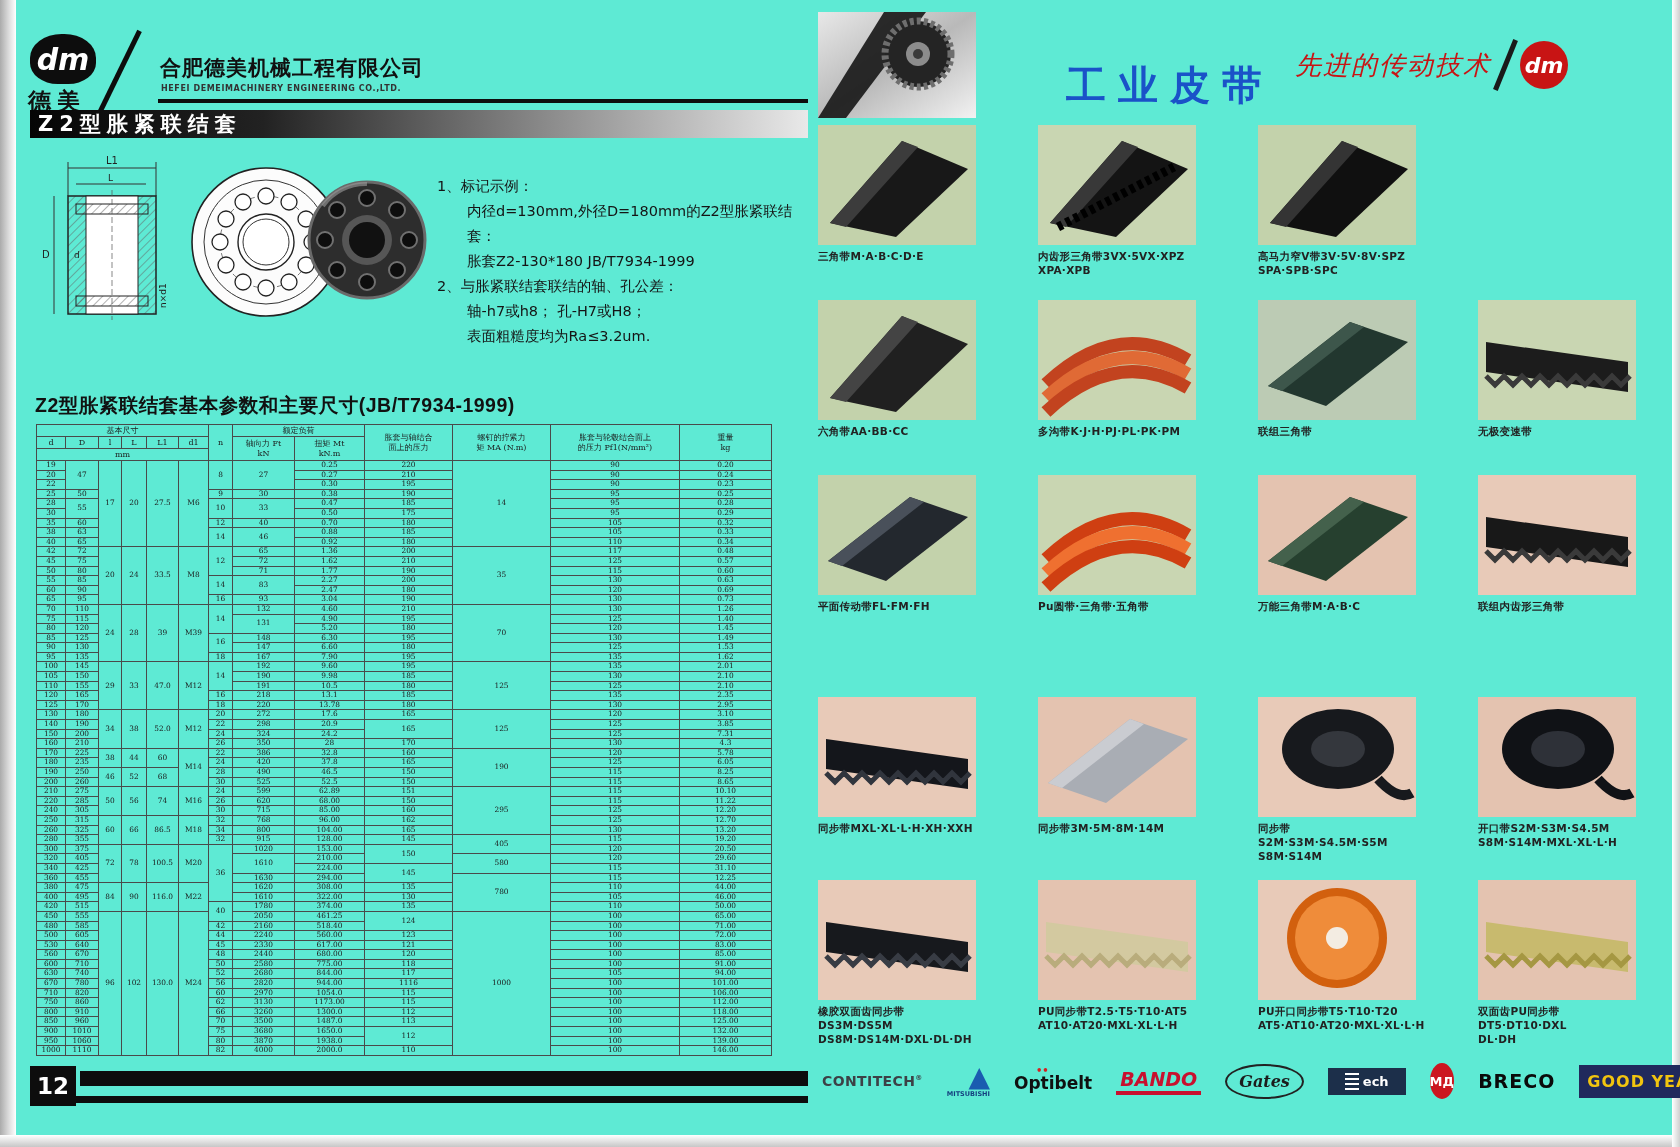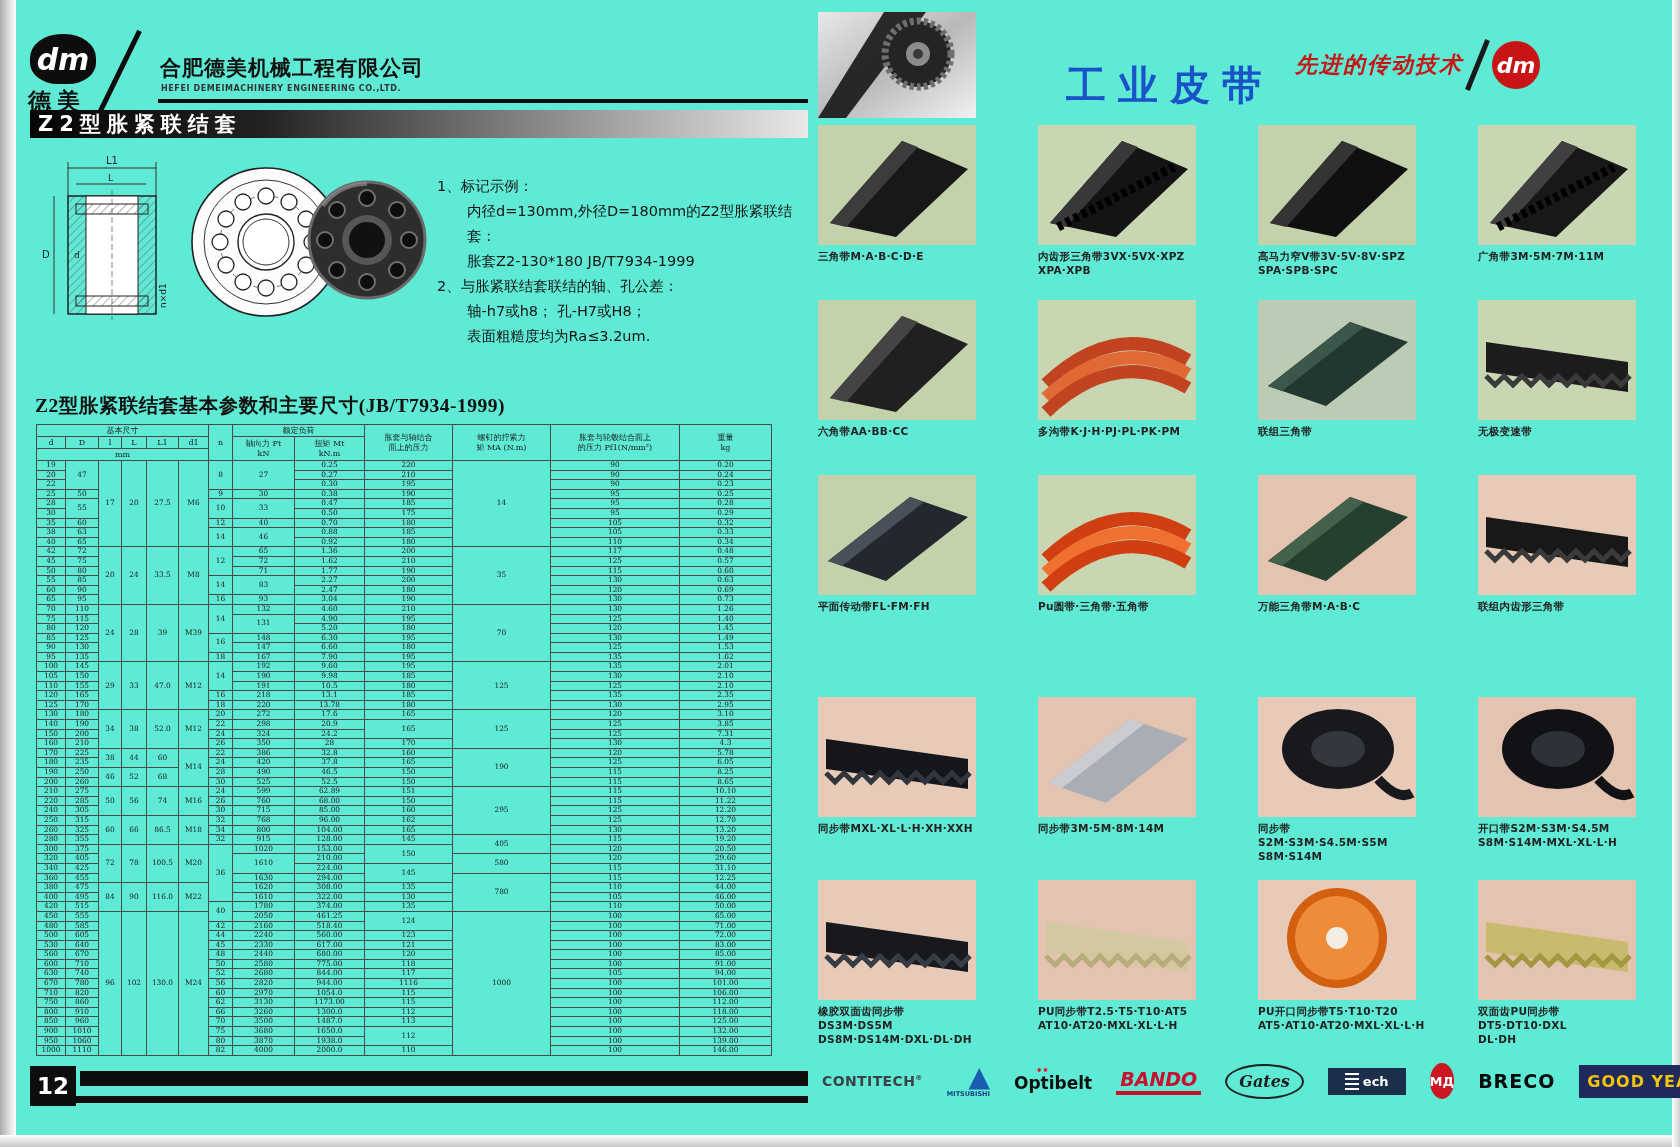--- a/index.html
+++ b/index.html
@@ -21,39 +21,39 @@
         transform:rotate(26deg);}
   .company-cn{position:absolute;left:160px;top:54px;font-size:21px;font-weight:bold;letter-spacing:1px;}
   .company-en{position:absolute;left:161px;top:84px;font-size:8px;font-weight:bold;color:#333;letter-spacing:.6px;}
   .brand-rule{position:absolute;left:158px;top:99px;width:650px;height:4px;background:#0d0d0d;}
   .section-bar{position:absolute;left:30px;top:110px;width:778px;height:28px;
         background:linear-gradient(90deg,#050505 0%,#222 30%,#8f8f8f 68%,#e9e9e9 100%);
         color:#fff;font-size:21px;font-weight:bold;letter-spacing:6px;line-height:28px;padding-left:8px;box-sizing:border-box;}
   .notes{position:absolute;left:437px;top:174px;width:372px;font-size:14.5px;line-height:25px;color:#151515;}
   .note-line.indent{padding-left:30px;}
   .table-title{position:absolute;left:35px;top:392px;font-size:19.5px;font-weight:bold;
-        font-family:Liberation Serif, serif;letter-spacing:.5px;}
+        font-family:Liberation Sans, sans-serif;letter-spacing:.5px;}
   .spec{position:absolute;left:36px;top:424px;width:735px;border-collapse:collapse;table-layout:fixed;
         font-family:"DejaVu Serif",serif;color:#1b1b1b;}
   .spec th,.spec td{border:1px solid #4a4a4a;padding:0;text-align:center;font-weight:normal;
         overflow:hidden;white-space:nowrap;}
   .spec thead th{font-size:8px;line-height:1.15;height:11px;}
   .spec thead th.ml{white-space:pre-line;}
   .spec tbody td{font-size:7.4px;height:8.6px;line-height:8.6px;}
   .footer-box{position:absolute;left:30px;top:1066px;width:46px;height:40px;background:#0d0d0d;
         color:#fff;font-size:23px;font-weight:bold;display:flex;align-items:center;justify-content:center;}
   .footer-bar1{position:absolute;left:80px;top:1071px;width:728px;height:15px;background:#0d0d0d;}
   .footer-bar2{position:absolute;left:30px;top:1096px;width:778px;height:7px;background:#0d0d0d;}
   .drawsvg{position:absolute;}
   .drawsvg text{font-family:"DejaVu Sans",sans-serif;fill:#222;}
 
   
   .rp-title{position:absolute;left:1066px;top:58px;font-size:40px;font-weight:bold;color:#1a52c8;letter-spacing:12px;}
   .slogan-row{position:absolute;left:1295px;top:38px;display:flex;align-items:center;gap:10px;}
-  .slogan{font-size:22px;font-weight:bold;font-style:italic;color:#c81414;letter-spacing:2px;}
+  .slogan{font-size:26px;font-weight:normal;font-style:italic;color:#c81414;letter-spacing:2px;}
   .slash{width:5px;height:54px;background:#1a1a1a;transform:rotate(22deg);margin:0 2px;}
   .dm-badge{width:48px;height:48px;border-radius:50%;background:#c81414;color:#fff;display:flex;
         align-items:center;justify-content:center;font-size:22px;font-weight:bold;font-style:italic;}
   .prod-row{position:absolute;left:818px;width:858px;display:flex;gap:62px;}
   .prod{width:158px;}
   .ph{width:158px;height:120px;overflow:hidden;}
   .cap{margin-top:4px;font-size:10.5px;font-weight:bold;color:#222;line-height:1.35;letter-spacing:.3px;}
   .brand-strip{position:absolute;left:822px;top:1054px;width:852px;height:54px;display:flex;
         align-items:center;gap:24px;}
   .blogo{font-weight:bold;white-space:nowrap;}
@@ -575,21 +575,21 @@
           <td>62.89</td>
           <td>151</td>
           <td rowspan="5">295</td>
           <td>115</td>
           <td>10.10</td>
         </tr>
         <tr>
           <td>220</td>
           <td>285</td>
           <td>26</td>
-          <td>760</td>
+          <td>620</td>
           <td>68.00</td>
           <td>150</td>
           <td>115</td>
           <td>11.22</td>
         </tr>
         <tr>
           <td>240</td>
           <td>305</td>
           <td>30</td>
           <td>715</td>
@@ -902,28 +902,20 @@
           </svg></div>
         <div class="cap">内齿形三角带3VX·5VX·XPZ<br>XPA·XPB</div>
       </div>
       <div class="prod">
         <div class="ph" style="background: rgb(195, 210, 171);"><svg width="158" height="120" viewBox="0 0 158 120">
             <polygon points="12,98 84,16 150,44 78,112" fill="#101010"></polygon>
             <polygon points="12,98 84,16 100,22 28,102" fill="#343434"></polygon>
           </svg></div>
         <div class="cap">高马力窄V带3V·5V·8V·SPZ<br>SPA·SPB·SPC</div>
       </div>
-      <div class="prod">
-        <div class="ph" style="background: rgb(201, 214, 178);"><svg width="158" height="120" viewBox="0 0 158 120">
-            <polygon points="12,98 84,16 150,44 78,112" fill="#181818"></polygon>
-            <polygon points="12,98 84,16 100,22 28,102" fill="#404040"></polygon>
-            <line x1="20" y1="102" x2="136" y2="42" stroke="#000" stroke-width="9" stroke-dasharray="5 4"></line>
-          </svg></div>
-        <div class="cap">广角带3M·5M·7M·11M</div>
-      </div>
     </div>
   <div class="prod-row" style="top:300px">
       <div class="prod">
         <div class="ph" style="background: rgb(195, 210, 171);"><svg width="158" height="120" viewBox="0 0 158 120">
             <polygon points="12,98 84,16 150,44 78,112" fill="#202020"></polygon>
             <polygon points="12,98 84,16 100,22 28,102" fill="#444444"></polygon>
           </svg></div>
         <div class="cap">六角带AA·BB·CC</div>
       </div>
       <div class="prod">

